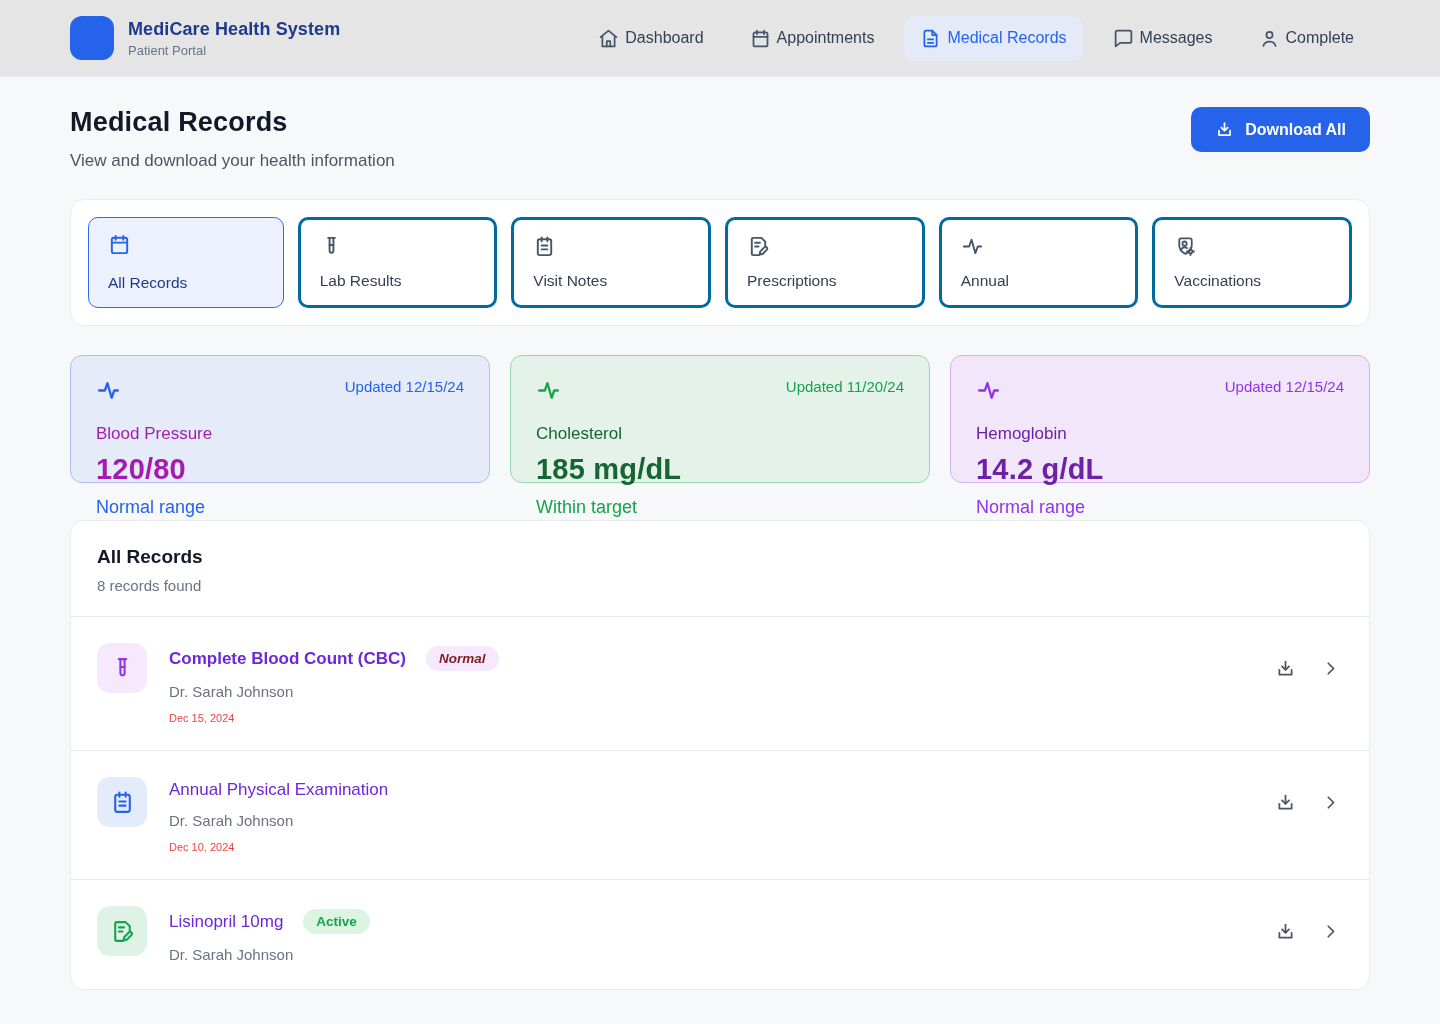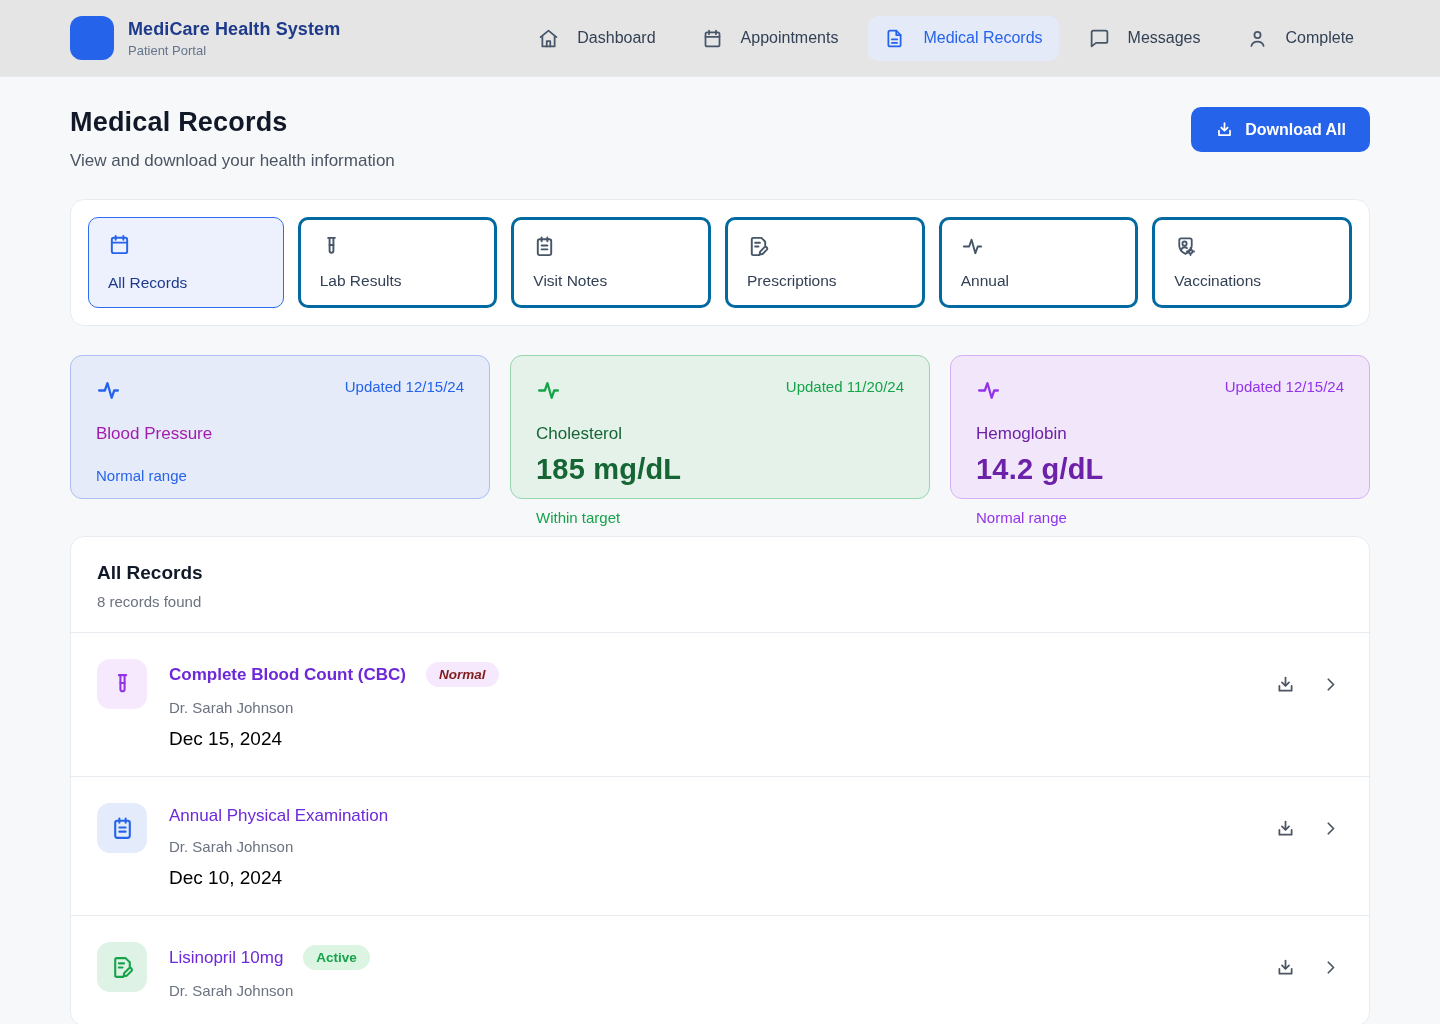--- a/index.html
+++ b/index.html
@@ -8,21 +8,21 @@
   svg { display:block; }
 
   
   .topbar { height:77px; background:#e5e5e5; border-bottom:1px solid #e8ecf1;
             display:flex; align-items:center; justify-content:space-between; padding:0 70px; }
   .brand { display:flex; align-items:center; gap:14px; }
   .brand-logo { width:44px; height:44px; border-radius:12px; background:#2563eb; }
   .brand-title { font-size:18px; font-weight:700; color:#1e3a8a; letter-spacing:.1px; }
   .brand-sub { font-size:13px; color:#64748b; margin-top:3px; }
   .nav { display:flex; align-items:center; gap:14px; }
-  .nav-item { display:flex; align-items:center; gap:18px; padding:12px 16px; border-radius:10px;
+  .nav-item { display:flex; align-items:center; gap:6px; padding:12px 16px; border-radius:10px;
               font-size:16px; color:#334155; cursor:pointer; }
   .nav-item svg { stroke:#475569; }
   .nav-item.active { background:#e4eaf8; color:#2563eb; }
   .nav-item.active svg { stroke:#2563eb; }
 
   
   .content { width:1300px; margin:0 auto; }
 
   .page-head { display:flex; align-items:flex-start; justify-content:space-between; margin-top:30px; }
   .page-title { font-size:27px; font-weight:700; color:#111827; letter-spacing:.2px; }
@@ -38,26 +38,26 @@
   .ftab { flex:1; height:91px; border:3px solid #0369a1; border-radius:10px; background:#ffffff;
           padding:15px 19px; cursor:pointer; display:flex; flex-direction:column; justify-content:space-between; }
   .ftab svg { stroke:#475569; }
   .ftab-label { font-size:15.5px; color:#334155; }
   .ftab.active { background:#edf1fd; border:1.5px solid #2f6bf0; }
   .ftab.active svg { stroke:#2563eb; }
   .ftab.active .ftab-label { color:#1e3a8a; }
 
   
   .vitals { display:flex; gap:20px; margin-top:29px; }
-  .vital { flex:1; border-radius:12px; padding:22px 25px; height:144px; border:1px solid transparent; }
+  .vital { flex:1; border-radius:12px; padding:22px 25px; height:128px; border:1px solid transparent; }
   .vital-top { display:flex; align-items:flex-start; justify-content:space-between; }
   .vital-updated { font-size:15px; }
   .vital-name { font-size:17px; margin-top:21px; }
   .vital-value { font-size:29px; font-weight:700; margin-top:9px; letter-spacing:.2px; }
-  .vital-status { font-size:15px; margin-top:23px; }
+  .vital-status { font-size:18px; margin-top:11px; }
   .vital.blue   { background:#e6ebfa; border-color:#aebef0; }
   .vital.blue svg { stroke:#2563eb; }
   .vital.blue .vital-updated, .vital.blue .vital-status { color:#2563eb; }
   .vital.blue .vital-name, .vital.blue .vital-value { color:#a21caf; }
   .vital.green  { background:#e4f2e9; border-color:#97d5ae; }
   .vital.green svg { stroke:#16a34a; }
   .vital.green .vital-updated, .vital.green .vital-status { color:#16a34a; }
   .vital.green .vital-name, .vital.green .vital-value { color:#166534; }
   .vital.purple { background:#f2e7fa; border-color:#d5affMISS; border-color:#d6b1f2; }
   .vital.purple svg { stroke:#9333ea; }
@@ -76,21 +76,21 @@
   .rec-tile.blue   { background:#e4ebfb; } .rec-tile.blue svg   { stroke:#2563eb; }
   .rec-tile.green  { background:#def3e6; } .rec-tile.green svg  { stroke:#16a34a; }
   .rec-main { margin-left:22px; flex:1; }
   .rec-titlerow { display:flex; align-items:center; gap:20px; margin-top:3px; }
   .rec-title { font-size:17px; font-weight:500; color:#6d28d9; }
   .record-row:nth-of-type(2) .rec-title { font-weight:700; }
   .badge { font-size:13.5px; font-weight:600; padding:5px 13px; border-radius:999px; }
   .badge.purple { background:#f6e9fe; color:#7f1d1d;font-style:italic; }
   .badge.green  { background:#dcf5e3; color:#16a34a; }
   .rec-doctor { font-size:15px; color:#6b7280; margin-top:12px; }
-  .rec-date   { font-size:19px; color:#000000; margin-top:12px; }
+  .rec-date   { font-size:11px; color:#ef4444; margin-top:12px; }
   .rec-actions { display:flex; align-items:center; gap:20px; margin-top:13px; }
   .icon-btn { background:none; border:none; cursor:pointer; padding:2px; }
   .icon-btn svg { stroke:#4b5563; }
 </style>
 </head>
 <body>
 
 <header class="topbar">
   <div class="brand">
     <div class="brand-logo"></div>
@@ -233,20 +233,21 @@
     <div class="vital blue">
       <div class="vital-top">
         <span>
           <svg width="25" height="25" viewBox="0 0 24 24" fill="none" stroke-width="2.2" stroke-linecap="round" stroke-linejoin="round" stroke="currentColor">
               <path d="M21 12h-3.5l-2.5 7-4-14-2.5 7H3"></path>
             </svg>
         </span>
         <span class="vital-updated">Updated 12/15/24</span>
       </div>
       <div class="vital-name">Blood Pressure</div>
+      <div class="vital-value">120/80</div>
       <div class="vital-status">Normal range</div>
     </div>
     <div class="vital green">
       <div class="vital-top">
         <span>
           <svg width="25" height="25" viewBox="0 0 24 24" fill="none" stroke-width="2.2" stroke-linecap="round" stroke-linejoin="round" stroke="currentColor">
               <path d="M21 12h-3.5l-2.5 7-4-14-2.5 7H3"></path>
             </svg>
         </span>
         <span class="vital-updated">Updated 11/20/24</span>

